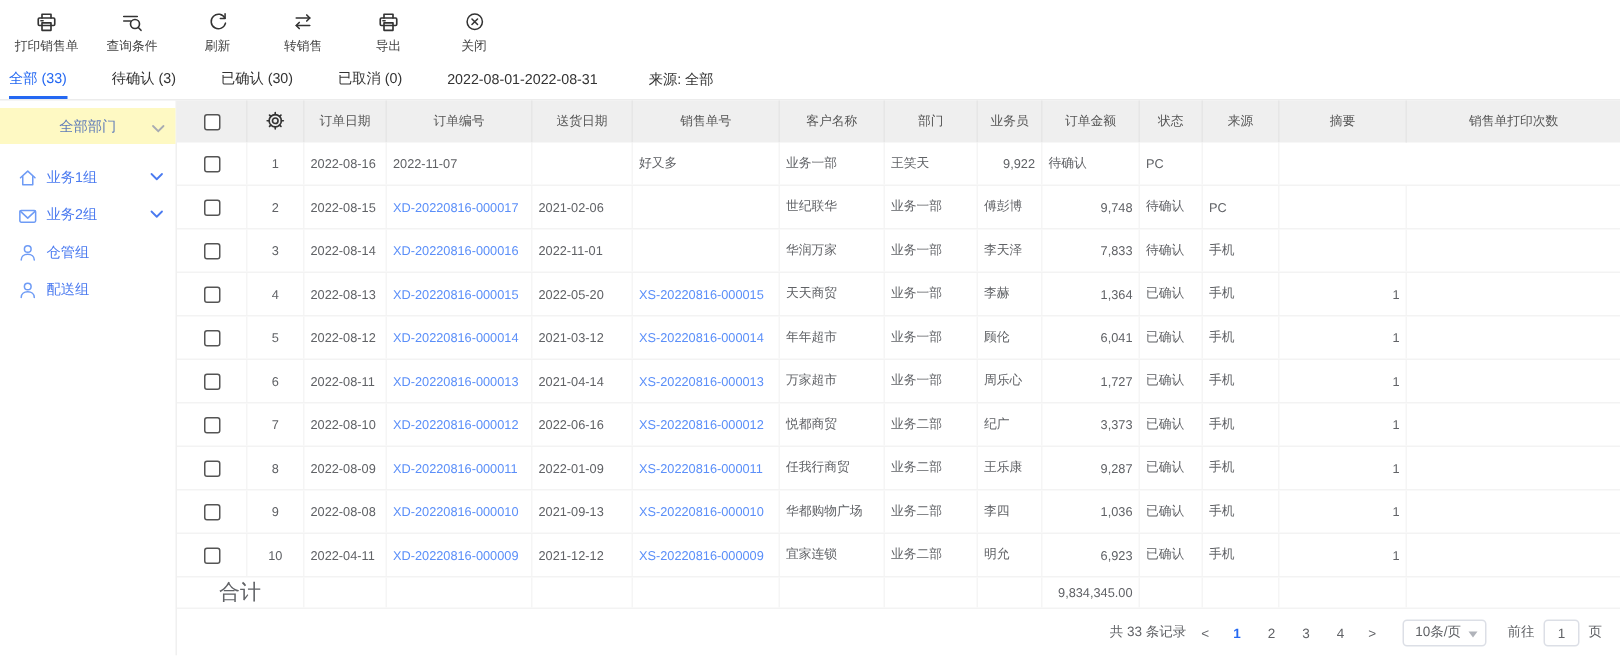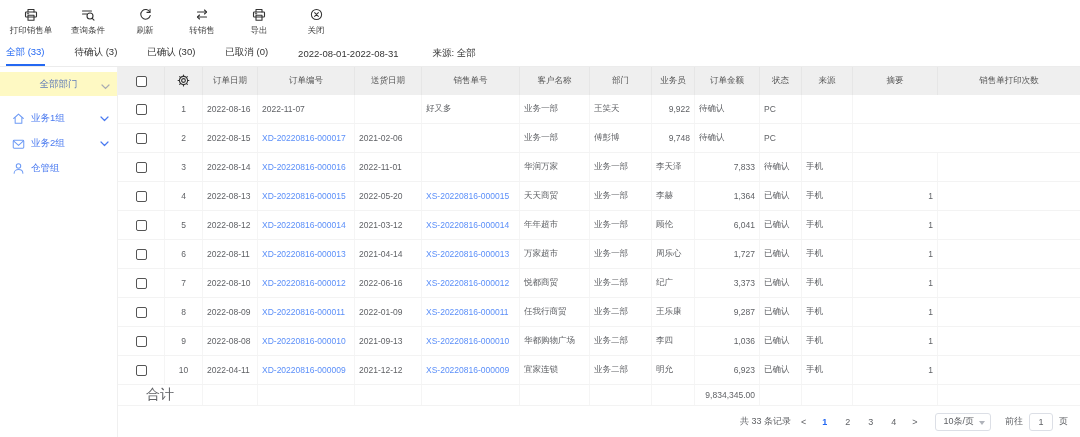--- a/index.html
+++ b/index.html
@@ -173,20 +173,30 @@
         <div class="side-item">
           <span class="sicon">
             <svg width="13" height="13" viewBox="0 0 14 14" fill="none" stroke-linecap="round" stroke-linejoin="round">
               <circle cx="7" cy="4.3" r="2.4"></circle>
               <path d="M2.3 12.2c0-2.6 2-4.1 4.7-4.1s4.7 1.5 4.7 4.1"></path>
             </svg>
           </span>
           <span>仓管组</span>
           <span class="spacer"></span>
         </div>
+        <div class="side-item">
+          <span class="sicon">
+            <svg width="13" height="13" viewBox="0 0 14 14" fill="none" stroke-linecap="round" stroke-linejoin="round">
+              <circle cx="7" cy="4.3" r="2.4"></circle>
+              <path d="M2.3 12.2c0-2.6 2-4.1 4.7-4.1s4.7 1.5 4.7 4.1"></path>
+            </svg>
+          </span>
+          <span>配送组</span>
+          <span class="spacer"></span>
+        </div>
       </div>
   </div>
 
   <div class="main">
     <div class="grid-row thead" id="thead">
         <div class="th">
           <span class="checkbox"></span>
         </div>
         <div class="th">
           <span class="gear"><svg width="13" height="13" viewBox="0 0 14 14" fill="none" stroke-linecap="round" stroke-linejoin="round">
@@ -230,20 +240,21 @@
           <div class="cell center">
             <span class="checkbox"></span>
           </div>
           <div class="cell center">2</div>
           <div class="cell">2022-08-15</div>
           <div class="cell">
             <a>XD-20220816-000017</a>
           </div>
           <div class="cell">2021-02-06</div>
           <div class="cell"></div>
+          <div class="cell">世纪联华</div>
           <div class="cell">业务一部</div>
           <div class="cell">傅彭博</div>
           <div class="cell right">9,748</div>
           <div class="cell">待确认</div>
           <div class="cell">PC</div>
           <div class="cell right"></div>
           <div class="cell"></div>
         </div>
         <div class="grid-row trow">
           <div class="cell center">

